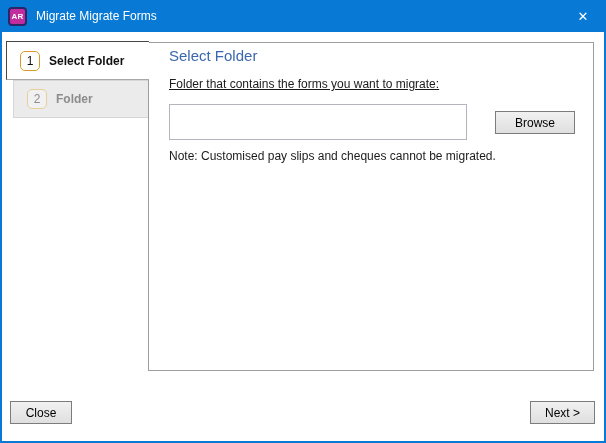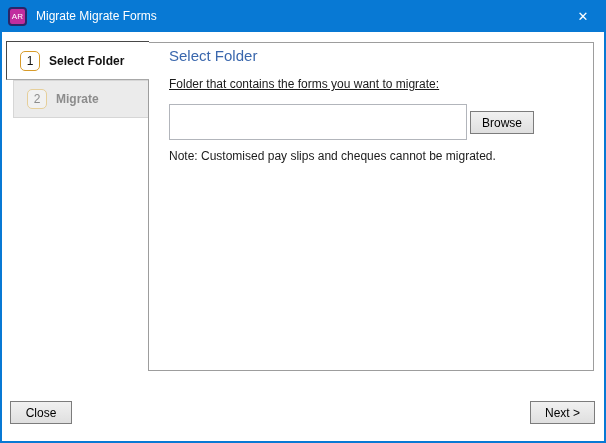--- a/index.html
+++ b/index.html
@@ -24,21 +24,21 @@
     align-items: center;
     padding-left: 8px;
   }
   .app-icon {
     width: 19px; height: 19px;
     background: #c12d9f;
     border: 2px solid #2a2668;
     border-radius: 4px;
     color: #ffffff;
     font-size: 8px;
-    font-weight: normal;
+    font-weight: bold;
     display: flex;
     align-items: center;
     justify-content: center;
     letter-spacing: 0.2px;
     flex: 0 0 auto;
   }
   .title-text {
     color: #ffffff;
     font-size: 12px;
     margin-left: 9px;
@@ -107,21 +107,21 @@
     background: linear-gradient(#f1f1f1, #dfdfdf);
     border: 1px solid #7c7c7c;
     font-size: 12px;
     color: #000000;
     display: flex;
     align-items: center;
     justify-content: center;
     cursor: pointer;
     font-family: "Liberation Sans", "DejaVu Sans", sans-serif;
   }
-  .browse-btn { left: 321px; top: 68px; width: 64px; height: 23px; }
+  .browse-btn { left: 346px; top: 68px; width: 80px; height: 23px; }
   .close-bottom-btn { left: 10px;  top: 401px; width: 62px; height: 23px; }
   .next-btn         { left: 530px; top: 401px; width: 65px; height: 23px; }
 
   
   .step-tab {
     position: absolute;
     display: flex;
     align-items: center;
     gap: 9px;
     padding-left: 13px;
@@ -184,21 +184,21 @@
   <div class="edge edge-left"></div>
   <div class="edge edge-right"></div>
   <div class="edge edge-bottom"></div>
 
   <div class="step-tab step-active">
     <span class="step-badge">1</span>
     <span>Select Folder</span>
   </div>
   <div class="step-tab step-inactive">
     <span class="step-badge">2</span>
-    <span>Migrate</span>
+    <span>Folder</span>
   </div>
 
   <div class="panel">
     <div class="panel-heading">Select Folder</div>
     <div class="folder-label">Folder that contains the forms you want to migrate:</div>
     <input type="text" class="folder-input" value="" style="">
     <div class="btn browse-btn">Browse</div>
     <div class="note-text">Note: Customised pay slips and cheques cannot be migrated.</div>
   </div>
 

